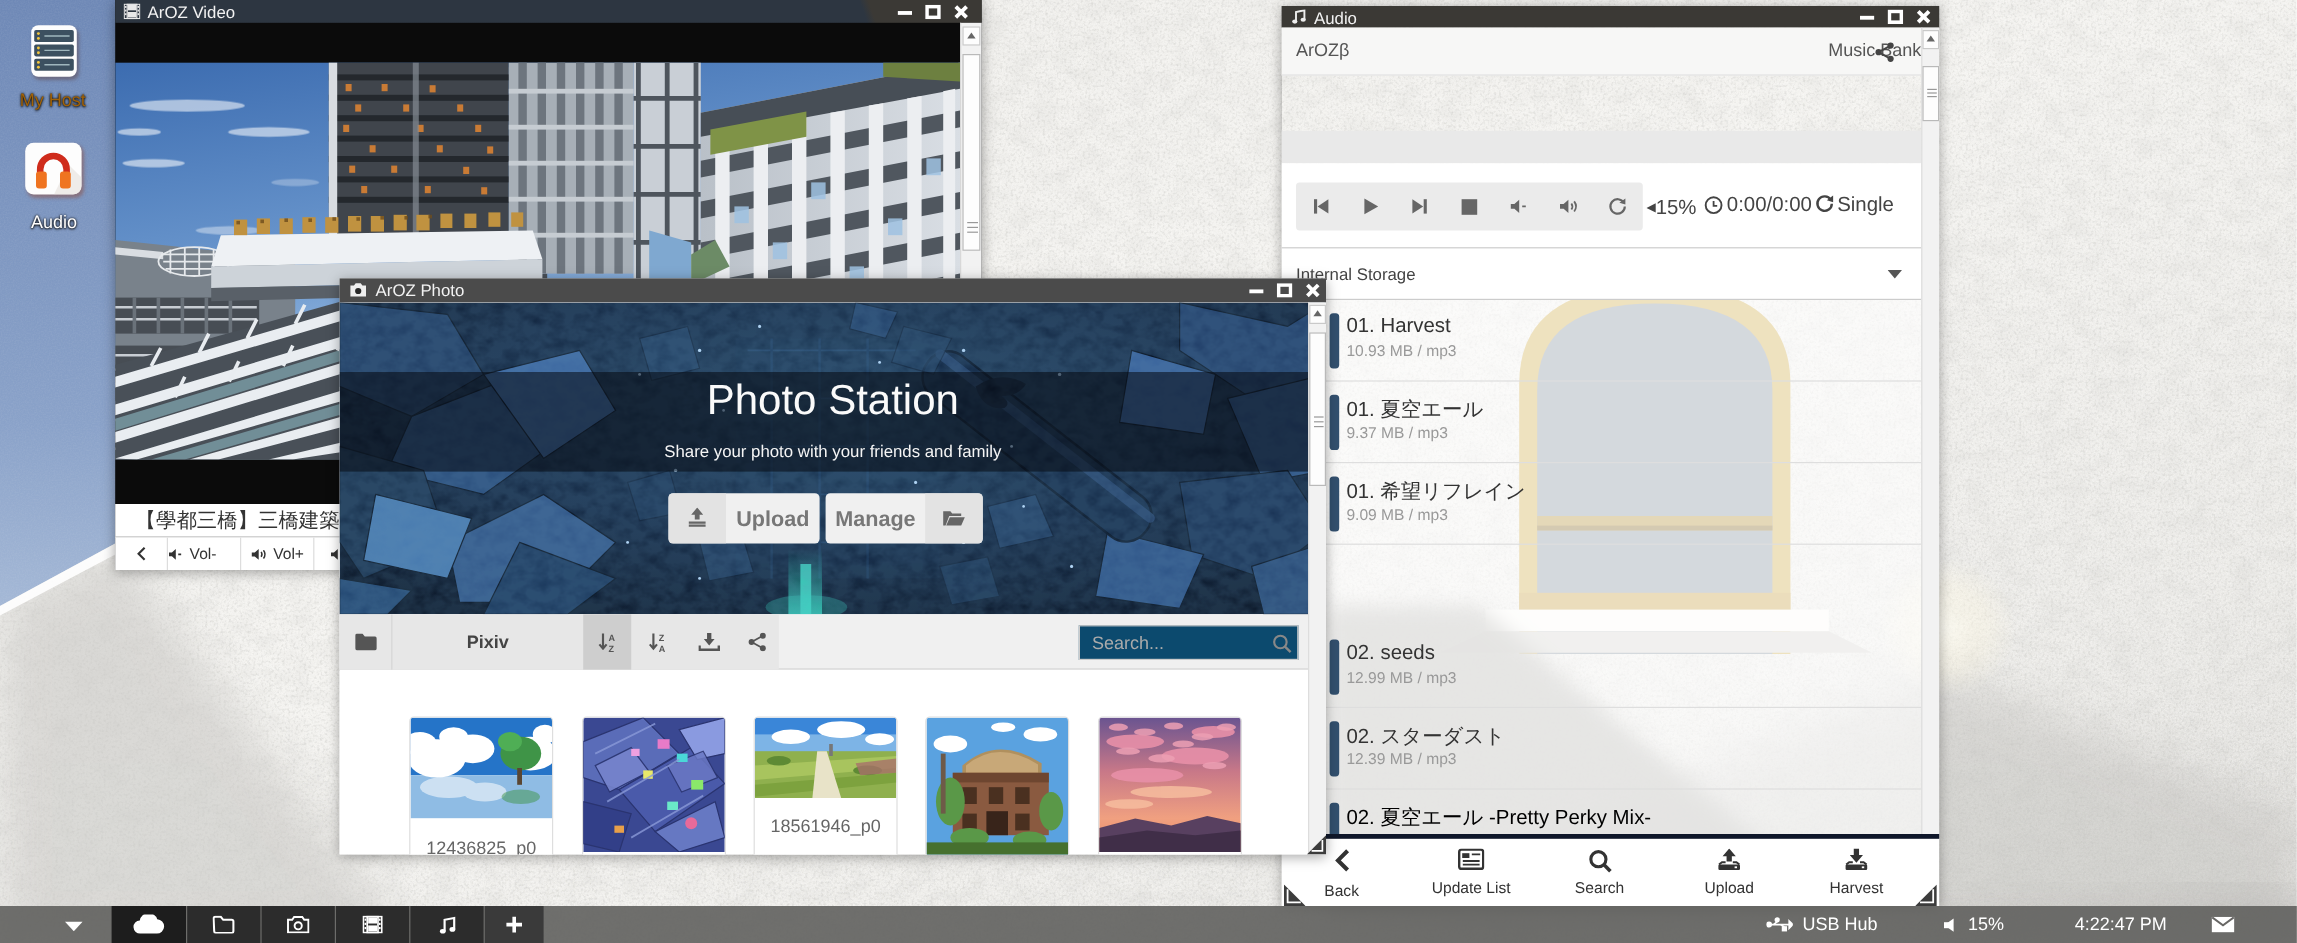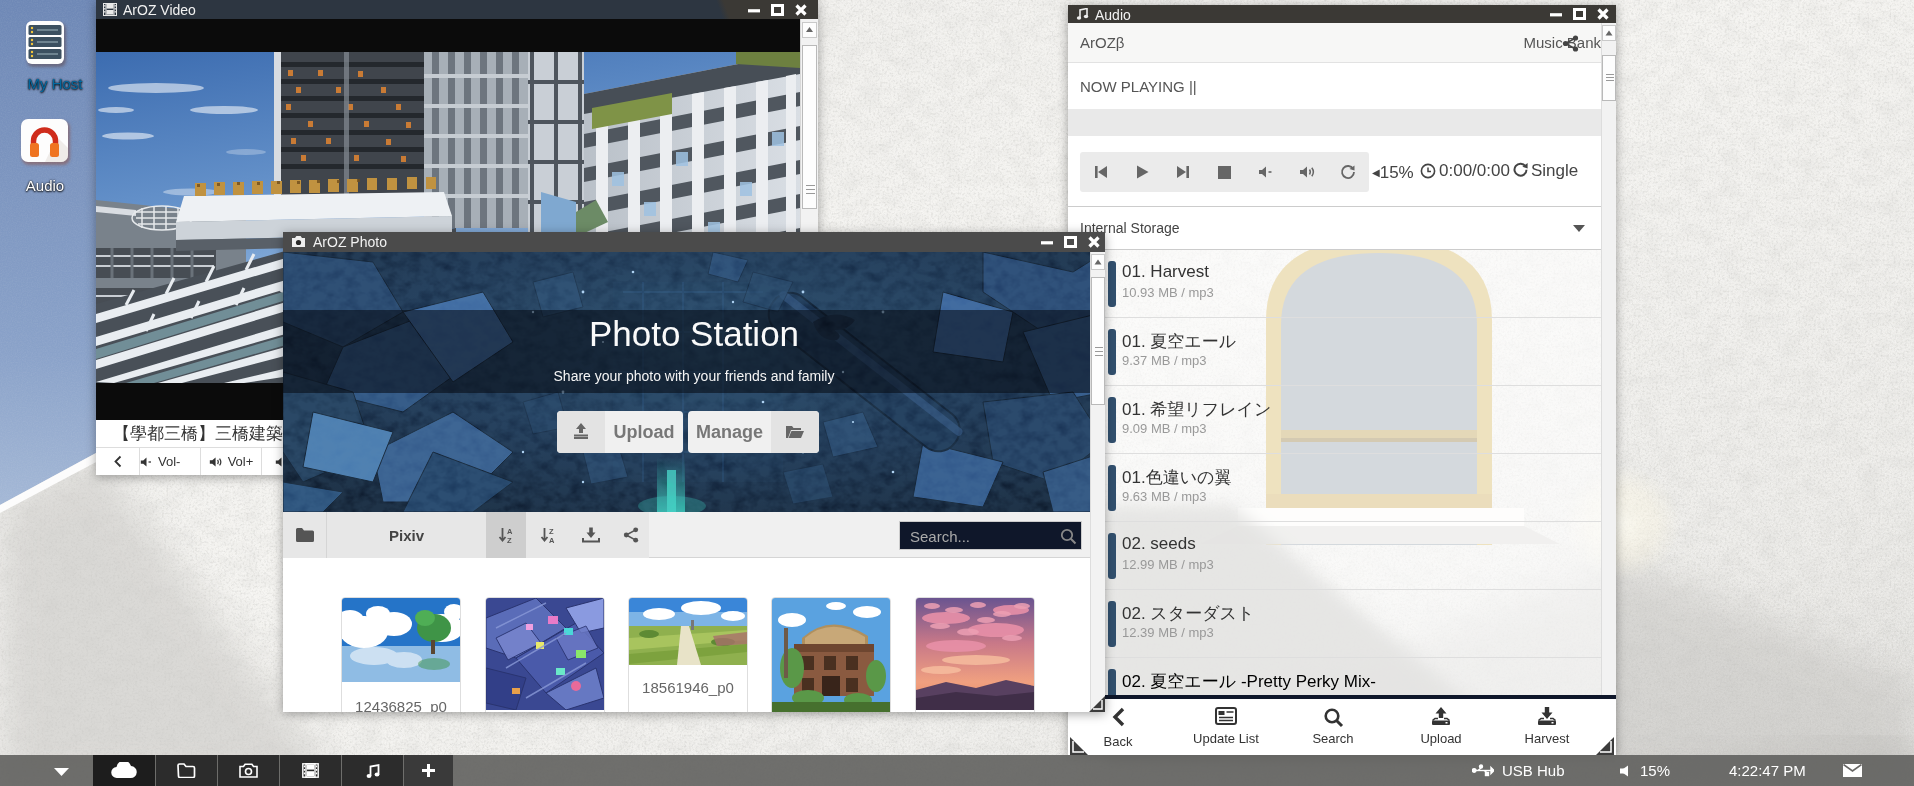--- a/index.html
+++ b/index.html
@@ -93,21 +93,21 @@
           <circle cx="6" cy="23" r="1.2"></circle>
         <circle cx="6" cy="31" r="1.2"></circle>
           <circle cx="6" cy="35" r="1.2"></circle>
       </g>
       <g stroke="#9fb6bd" stroke-width="1.2">
           <path d="M11 9h21M11 21h21M11 33h21"></path>
         </g>
     </g>
   </svg>
 </div>
-<div class="abs" style="left:15px;top:75px;width:80px;height:16px;text-align:center;color:#0369a1;font-size:15px;text-shadow:0 0 2px #000,0 1px 2px rgba(0,0,0,.9)">My Host</div>
+<div class="abs" style="left:4px;top:75px;width:80px;height:16px;text-align:center;color:#a16207;font-size:15px;text-shadow:0 0 2px #000,0 1px 2px rgba(0,0,0,.9)">My Host</div>
 
 <div class="abs" style="left:21px;top:119px;width:47px;height:43px;background:#fdfdfd;border-radius:7px;box-shadow:1.5px 2.5px 3px rgba(150,60,30,.4);overflow:hidden">
   <svg width="47" height="43" viewBox="0 0 47 43">
     <polygon points="36,18 47,29 47,43 24,43" fill="#e8e4e0" opacity="0.7"></polygon>
     <path d="M12.5 28 L12.5 22 a11 11 0 0 1 22 0 L34.5 28" fill="none" stroke="#cf2c1c" stroke-width="5.5"></path>
     <rect x="9" y="24" width="9" height="14" rx="2.5" fill="#ef7421"></rect>
     <rect x="29" y="24" width="9" height="14" rx="2.5" fill="#ef7421"></rect>
   </svg>
 </div>
 <div class="abs" style="left:5px;top:177px;width:80px;height:16px;text-align:center;color:#fff;font-size:15px;text-shadow:0 0 2px #000,0 1px 2px rgba(0,0,0,.9)">Audio</div>
@@ -413,23 +413,20 @@
           <circle cx="13.5" cy="3" r="2.6"></circle>
           <circle cx="3.5" cy="8.5" r="2.6"></circle>
           <circle cx="13.5" cy="14" r="2.6"></circle>
         </g>
         <g stroke="#444" stroke-width="1.6">
           <path d="M3.5 8.5 L13.5 3M3.5 8.5 L13.5 14"></path>
         </g>
       </svg>
   </div>
 
-  <div class="abs" style="left:0;top:58px;width:533px;height:46px;background:#fff">
-    <span class="abs" style="left:12px;top:15px;font-size:15px;color:#555">NOW PLAYING ||</span>
-  </div>
 
   <div class="abs" style="left:0;top:104px;width:533px;height:27px;background:#e9e9e9"></div>
 
   <div class="abs" style="left:0;top:131px;width:533px;height:70px;background:#fff">
     <div class="abs" style="left:12px;top:16px;width:289px;height:40px;background:#ebebeb;border-radius:3px;display:flex">
       <div style="flex:1;display:flex;align-items:center;justify-content:center">
           <svg width="16" height="16" viewBox="0 0 16 16">
             <g fill="#666">
               <rect x="2" y="2" width="2.6" height="12"></rect>
               <polygon points="14,2 14,14 5,8"></polygon>
@@ -499,25 +496,20 @@
     <div class="abs" style="left:0;top:68px;width:533px;height:68px;border-bottom:1px solid #dedede">
         <div class="abs" style="left:40px;top:11px;width:8px;height:46px;border-radius:3px;background:#32506e"></div>
         <div class="abs" style="left:54px;top:12px;font-size:17px;color:#333">01. 夏空エール</div>
         <div class="abs" style="left:54px;top:35px;font-size:13px;color:#999">9.37 MB / mp3</div>
       </div>
     <div class="abs" style="left:0;top:136px;width:533px;height:68px;border-bottom:1px solid #dedede">
         <div class="abs" style="left:40px;top:11px;width:8px;height:46px;border-radius:3px;background:#32506e"></div>
         <div class="abs" style="left:54px;top:12px;font-size:17px;color:#333">01. 希望リフレイン</div>
         <div class="abs" style="left:54px;top:35px;font-size:13px;color:#999">9.09 MB / mp3</div>
       </div>
-    <div class="abs" style="left:0;top:204px;width:533px;height:68px;border-bottom:1px solid #dedede">
-        <div class="abs" style="left:40px;top:11px;width:8px;height:46px;border-radius:3px;background:#32506e"></div>
-        <div class="abs" style="left:54px;top:12px;font-size:17px;color:#333">01.色違いの翼</div>
-        <div class="abs" style="left:54px;top:35px;font-size:13px;color:#999">9.63 MB / mp3</div>
-      </div>
     <div class="abs" style="left:0;top:272px;width:533px;height:68px;border-bottom:1px solid #dedede">
         <div class="abs" style="left:40px;top:11px;width:8px;height:46px;border-radius:3px;background:#32506e"></div>
         <div class="abs" style="left:54px;top:12px;font-size:17px;color:#333">02. seeds</div>
         <div class="abs" style="left:54px;top:35px;font-size:13px;color:#999">12.99 MB / mp3</div>
       </div>
     <div class="abs" style="left:0;top:340px;width:533px;height:68px;border-bottom:1px solid #dedede">
         <div class="abs" style="left:40px;top:11px;width:8px;height:46px;border-radius:3px;background:#32506e"></div>
         <div class="abs" style="left:54px;top:12px;font-size:17px;color:#333">02. スターダスト</div>
         <div class="abs" style="left:54px;top:35px;font-size:13px;color:#999">12.39 MB / mp3</div>
       </div>
@@ -739,21 +731,21 @@
           <g fill="#555">
             <circle cx="13.5" cy="3" r="2.6"></circle>
             <circle cx="3.5" cy="8.5" r="2.6"></circle>
             <circle cx="13.5" cy="14" r="2.6"></circle>
           </g>
           <g stroke="#555" stroke-width="1.6">
             <path d="M3.5 8.5 L13.5 3M3.5 8.5 L13.5 14"></path>
           </g>
         </svg>
       </div>
-    <div class="abs" style="left:616px;top:9px;width:183px;height:29px;background:#0f172a;border:1px solid #ccc">
+    <div class="abs" style="left:616px;top:9px;width:183px;height:29px;background:#0c4a6e;border:1px solid #ccc">
       <span class="abs" style="left:10px;top:6px;font-size:15px;color:#aaa">Search...</span>
       <svg class="abs" style="left:160px;top:6px" width="17" height="17" viewBox="0 0 17 17">
           <circle cx="7" cy="7" r="5.2" fill="none" stroke="#888" stroke-width="1.8"></circle>
           <path d="M10.8 10.8 L15.5 15.5" stroke="#888" stroke-width="2"></path>
         </svg>
     </div>
   </div>
 
   <div class="abs" style="left:0;top:327px;width:807px;height:153px;background:#fff;overflow:hidden">
     <div class="abs" style="left:58px;top:38px;width:120px;height:130px;background:#fff;border:1px solid #dedede;border-radius:4px;overflow:hidden">

